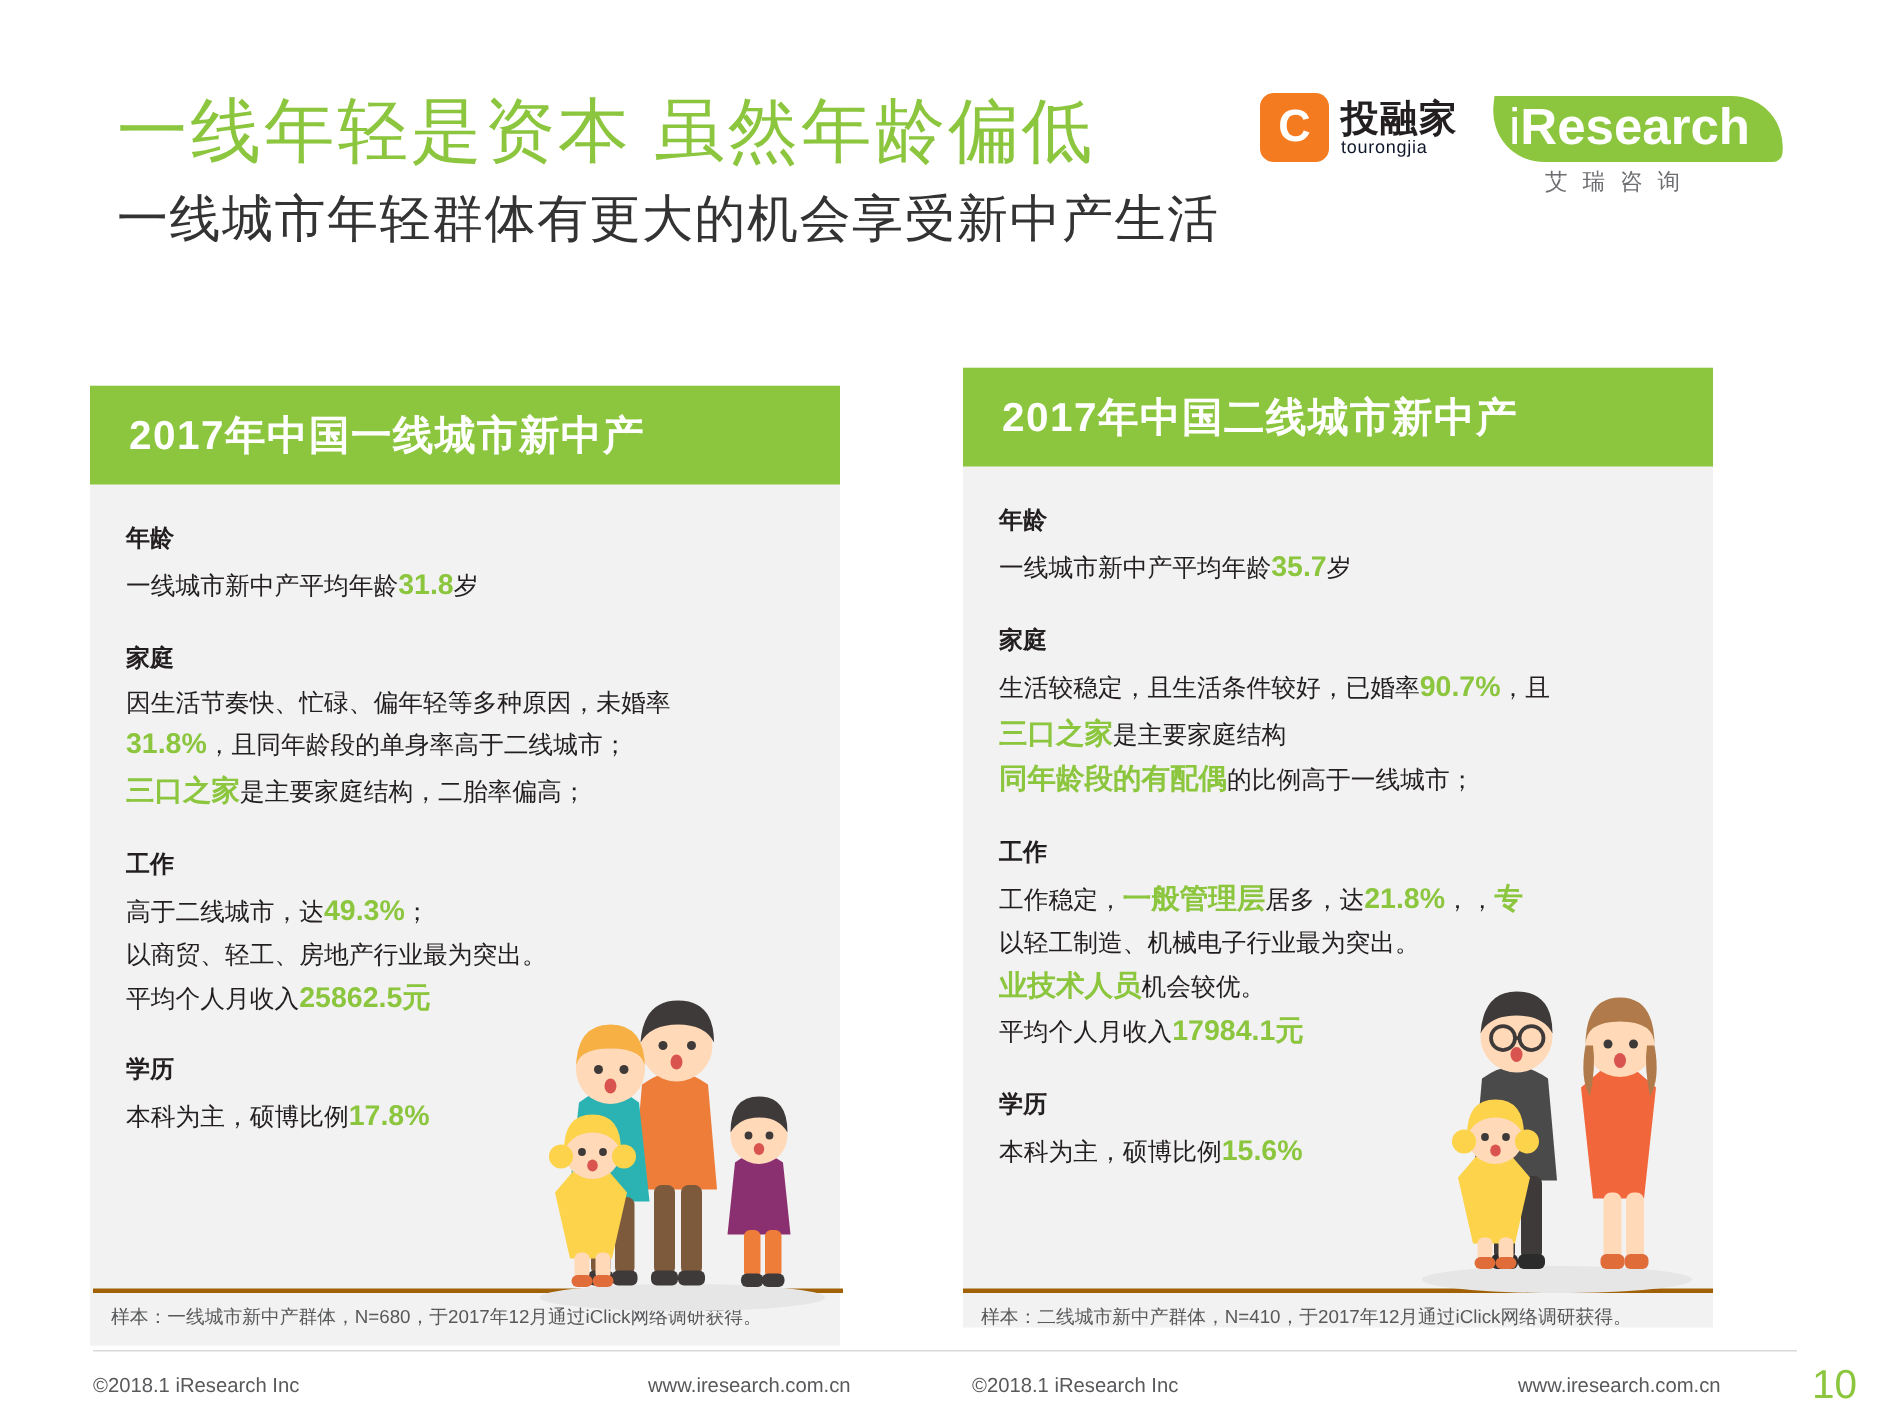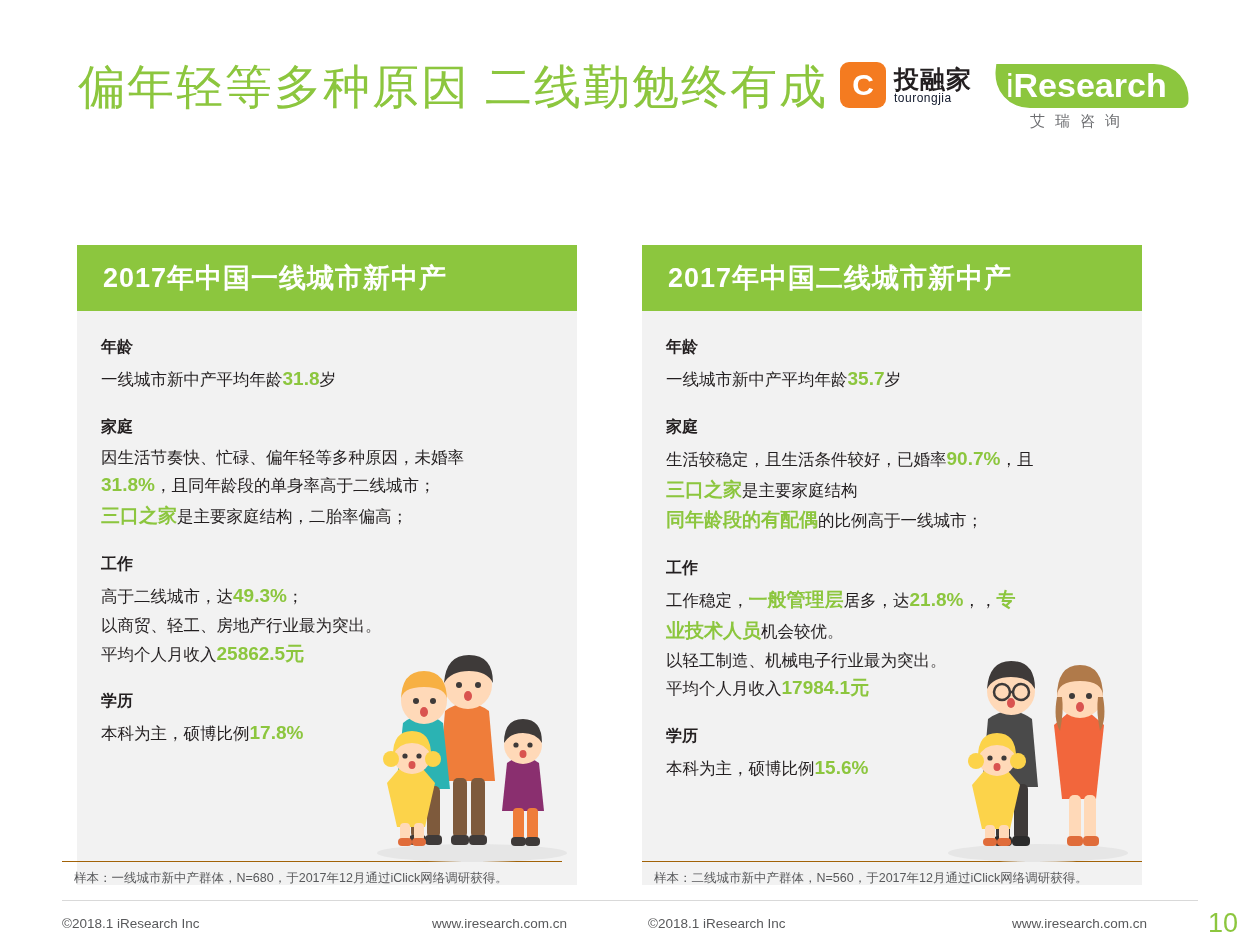--- a/index.html
+++ b/index.html
@@ -97,21 +97,21 @@
 
   
   .panel {
     position: absolute;
     top: 245px;
     width: 500px;
     height: 640px;
     background: #f2f2f2;
     overflow: hidden;
   }
-  .panel.left { left: 77px; }
+  .panel.left { left: 60px; margin-top: 12px; }
   .panel.right { left: 642px; }
 
   .panel-head {
     height: 66px;
     background: #8cc63e;
     color: #ffffff;
     font-size: 27px;
     font-weight: bold;
     display: flex;
     align-items: center;
@@ -154,21 +154,21 @@
   .panel.right .family { width: 200px; right: 4px; }
 
   
   .sample-note {
     position: absolute;
     bottom: 0px;
     width: 500px;
     font-size: 12.5px;
     color: #58595b;
     padding: 8px 0 0 12px;
-    border-top: 1px solid #a16207;
+    border-top: 3px solid #a16207;
     background: transparent;
   }
   .note-left { left: 62px; }
   .note-right { left: 642px; }
 
   
   .foot {
     position: absolute;
     bottom: 14px;
     font-size: 13.5px;
@@ -198,21 +198,22 @@
     width: 1px; height: 640px;
     background: #ffffff;
   }
 </style>
 </head>
 <body>
 
 <div class="slide">
 
   <div class="header">
-    <div class="title-main">偏年轻等多种原因 二线勤勉终有成</div>
+    <div class="title-main">一线年轻是资本 虽然年龄偏低</div>
+    <div class="title-sub">一线城市年轻群体有更大的机会享受新中产生活</div>
   </div>
 
   <div class="logos">
     <div class="logo-trj">
       <div class="trj-badge">C</div>
       <div class="trj-text">
         <div class="trj-cn">投融家</div>
         <div class="trj-en">tourongjia</div>
       </div>
     </div>
@@ -319,22 +320,22 @@
           </div>
           <div class="sec">
             <div class="sec-title">家庭</div>
             <div class="sec-line"><span>生活较稳定，且生活条件较好，已婚率</span><span class="hl">90.7%</span><span>，且</span></div>
             <div class="sec-line"><span class="hl">三口之家</span><span>是主要家庭结构</span></div>
             <div class="sec-line"><span class="hl">同年龄段的有配偶</span><span>的比例高于一线城市；</span></div>
           </div>
           <div class="sec">
             <div class="sec-title">工作</div>
             <div class="sec-line"><span>工作稳定，</span><span class="hl">一般管理层</span><span>居多，达</span><span class="hl">21.8%</span><span>，，</span><span class="hl">专</span></div>
+            <div class="sec-line"><span>以轻工制造、机械电子行业最为突出。</span></div>
             <div class="sec-line"><span class="hl">业技术人员</span><span>机会较优。</span></div>
-            <div class="sec-line"><span>以轻工制造、机械电子行业最为突出。</span></div>
             <div class="sec-line"><span>平均个人月收入</span><span class="hl">17984.1元</span></div>
           </div>
           <div class="sec">
             <div class="sec-title">学历</div>
             <div class="sec-line"><span>本科为主，硕博比例</span><span class="hl">15.6%</span></div>
           </div>
         </div>
 
       <svg class="family" viewBox="0 0 200 240">
         <ellipse cx="100" cy="230" rx="90" ry="9" fill="#e6e6e6"></ellipse>
@@ -382,21 +383,21 @@
           <circle cx="66" cy="135" r="2.6" fill="#3e3a39"></circle>
           <ellipse cx="59" cy="144" rx="3.5" ry="4" fill="#d9534f"></ellipse>
         </g>
       </svg>
     </div>
   </div>
 
   <div class="divider-v"></div>
 
   <div class="sample-note note-left" style="bottom:58px">样本：一线城市新中产群体，N=680，于2017年12月通过iClick网络调研获得。</div>
-  <div class="sample-note note-right" style="bottom:58px">样本：二线城市新中产群体，N=560，于2017年12月通过iClick网络调研获得。</div>
+  <div class="sample-note note-right" style="bottom:58px">样本：二线城市新中产群体，N=410，于2017年12月通过iClick网络调研获得。</div>
 
   <div class="foot-rule"></div>
 
   <div class="foot foot-copy-l">©2018.1 iResearch Inc</div>
   <div class="foot foot-url-l">www.iresearch.com.cn</div>
   <div class="foot foot-copy-r">©2018.1 iResearch Inc</div>
   <div class="foot foot-url-r">www.iresearch.com.cn</div>
   <div class="page-num">10</div>
 
 </div>

